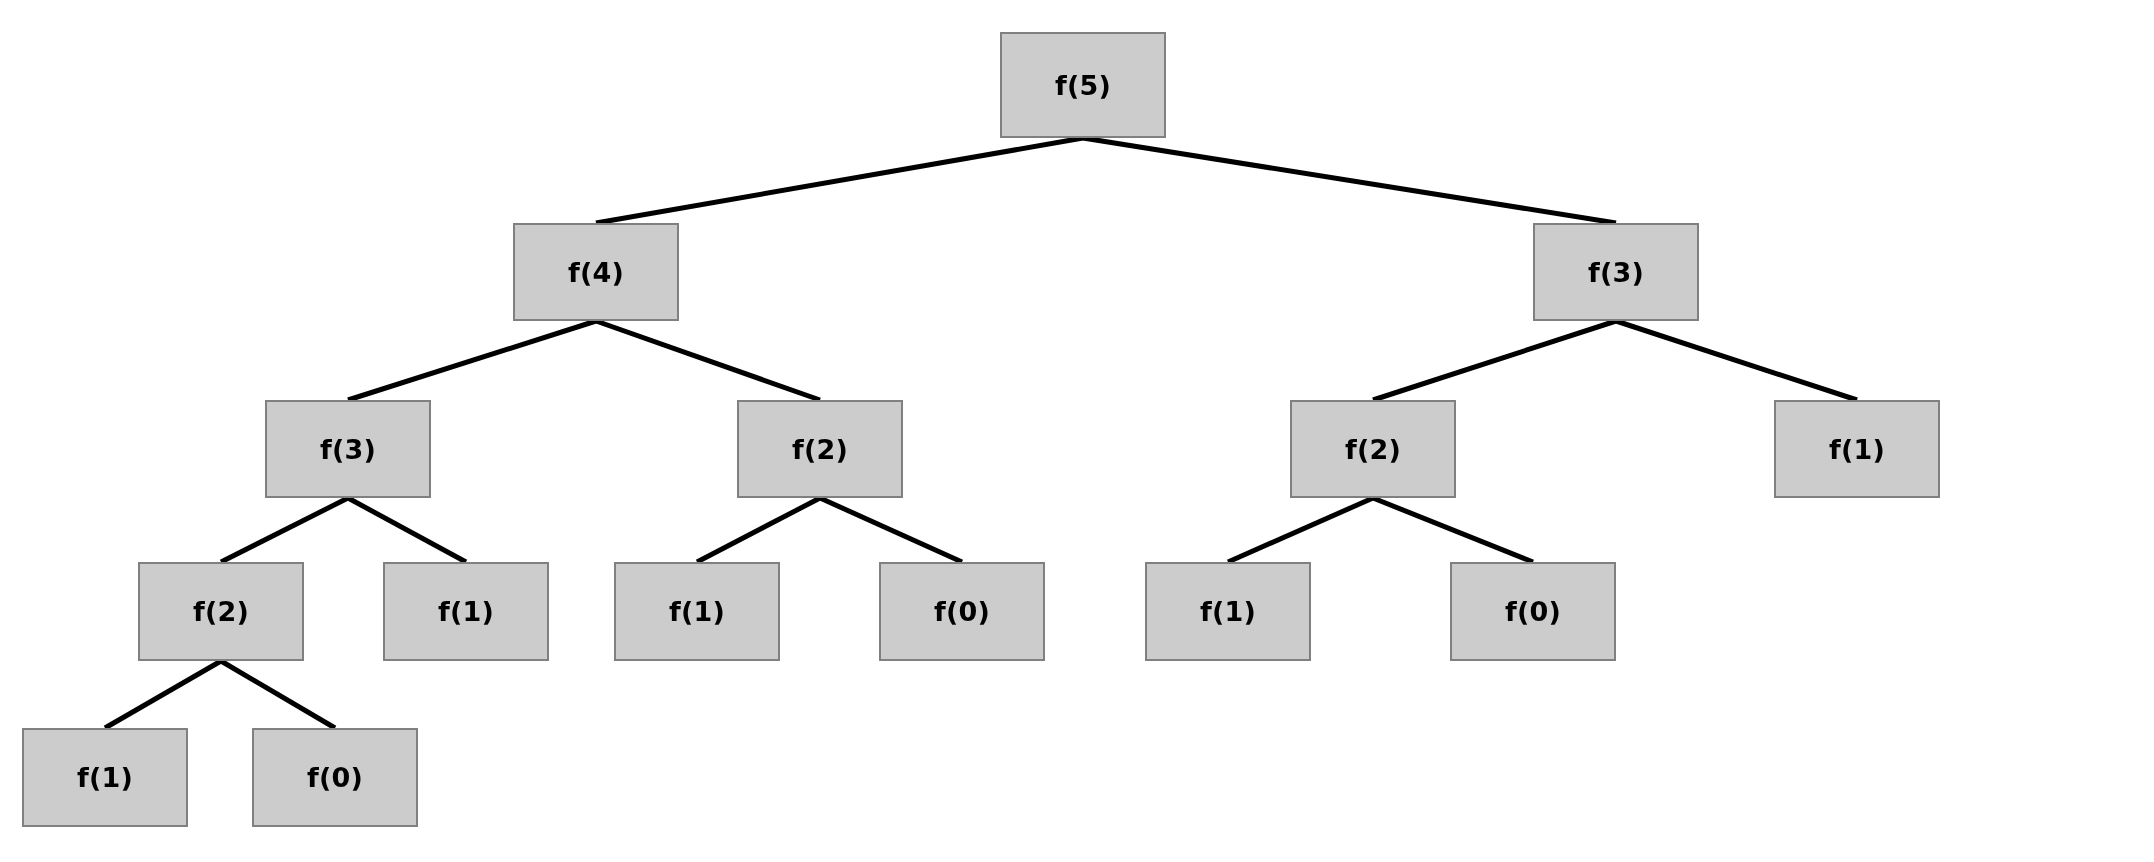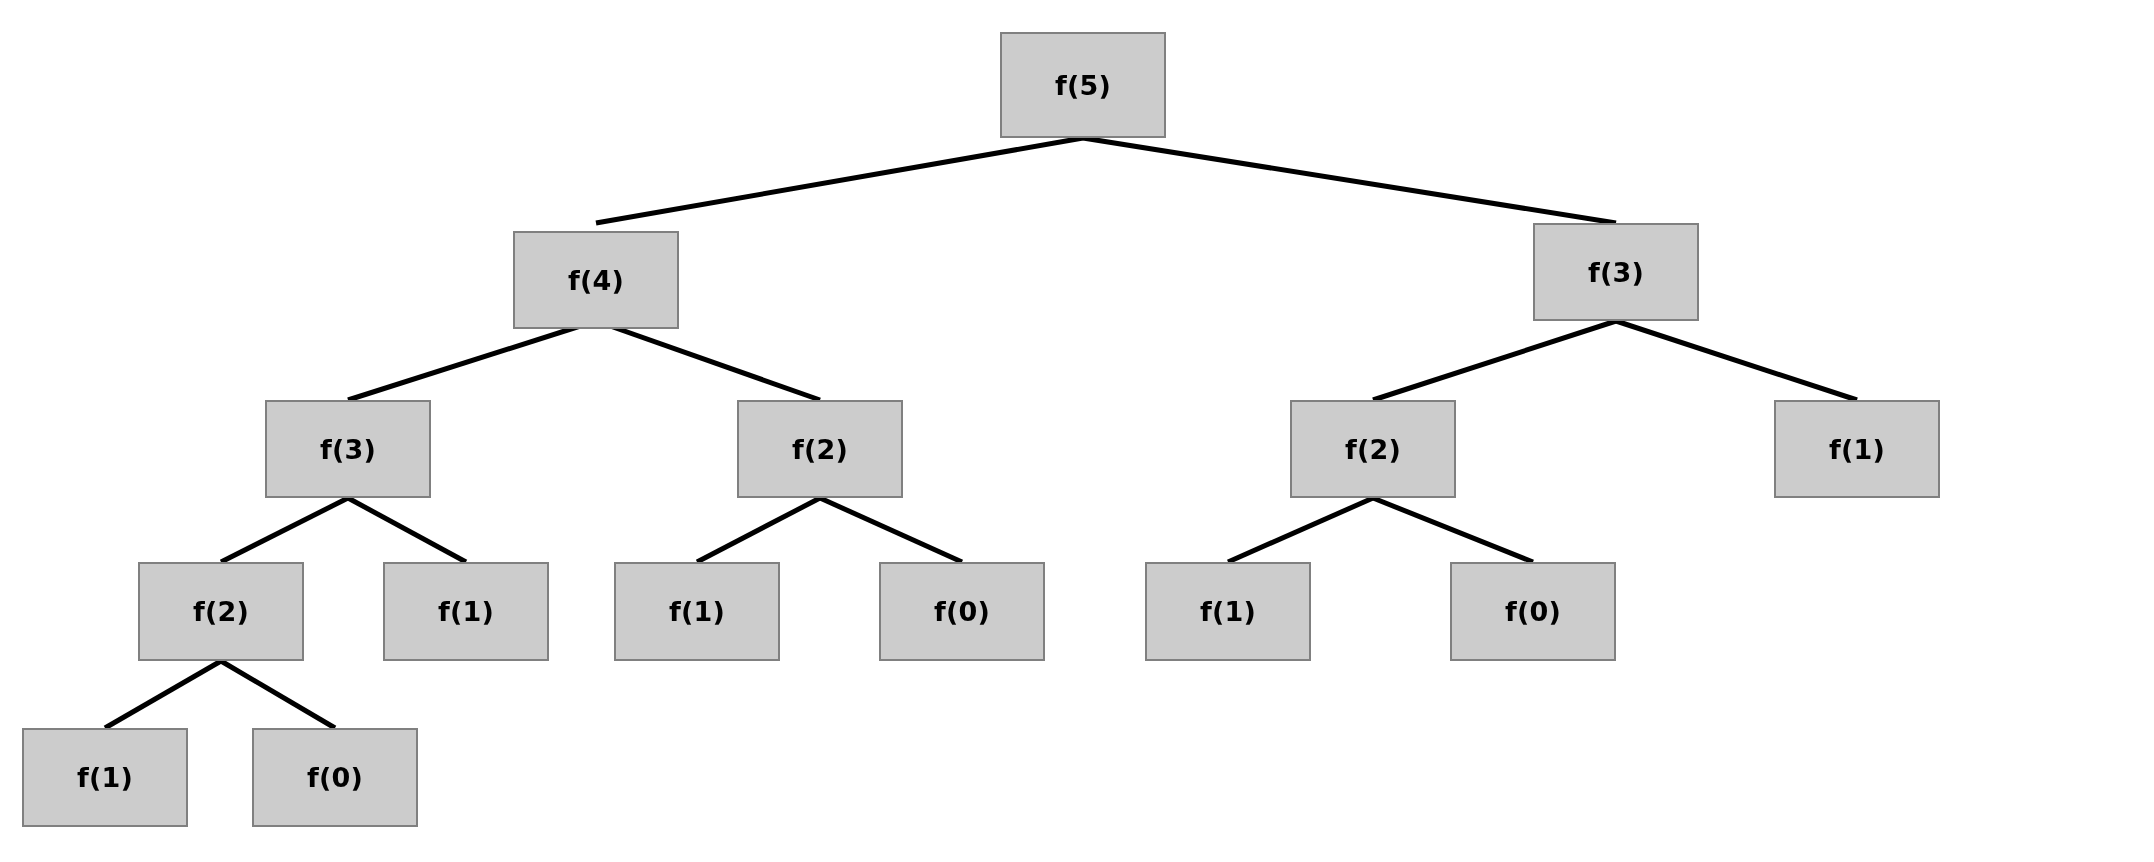--- a/index.html
+++ b/index.html
@@ -62,21 +62,21 @@
       <line x1="820" y1="498" x2="697" y2="562" stroke="#000000" stroke-width="5" stroke-linecap="butt"></line>
       <line x1="820" y1="498" x2="962" y2="562" stroke="#000000" stroke-width="5" stroke-linecap="butt"></line>
       <line x1="1373" y1="498" x2="1228" y2="562" stroke="#000000" stroke-width="5" stroke-linecap="butt"></line>
       <line x1="1373" y1="498" x2="1533" y2="562" stroke="#000000" stroke-width="5" stroke-linecap="butt"></line>
       <line x1="221" y1="661" x2="105" y2="728" stroke="#000000" stroke-width="5" stroke-linecap="butt"></line>
       <line x1="221" y1="661" x2="335" y2="728" stroke="#000000" stroke-width="5" stroke-linecap="butt"></line>
     </svg>
 <div class="tree-node" style="left: 1000px; top: 32px; width: 166px; height: 106px; background: rgb(204, 204, 204); border-color: rgb(128, 128, 128); border-width: 2px;">
       <span class="node-label" style="color: rgb(0, 0, 0);">f(5)</span>
     </div>
-    <div class="tree-node" style="left: 513px; top: 223px; width: 166px; height: 98px; background: rgb(204, 204, 204); border-color: rgb(128, 128, 128); border-width: 2px; margin-top: 8px;">
+    <div class="tree-node" style="left: 513px; top: 223px; width: 166px; height: 98px; background: rgb(204, 204, 204); border-color: rgb(128, 128, 128); border-width: 2px;">
       <span class="node-label" style="color: rgb(0, 0, 0);">f(4)</span>
     </div>
     <div class="tree-node" style="left: 1533px; top: 223px; width: 166px; height: 98px; background: rgb(204, 204, 204); border-color: rgb(128, 128, 128); border-width: 2px;">
       <span class="node-label" style="color: rgb(0, 0, 0);">f(3)</span>
     </div>
     <div class="tree-node" style="left: 265px; top: 400px; width: 166px; height: 98px; background: rgb(204, 204, 204); border-color: rgb(128, 128, 128); border-width: 2px;">
       <span class="node-label" style="color: rgb(0, 0, 0);">f(3)</span>
     </div>
     <div class="tree-node" style="left: 737px; top: 400px; width: 166px; height: 98px; background: rgb(204, 204, 204); border-color: rgb(128, 128, 128); border-width: 2px;">
       <span class="node-label" style="color: rgb(0, 0, 0);">f(2)</span>

